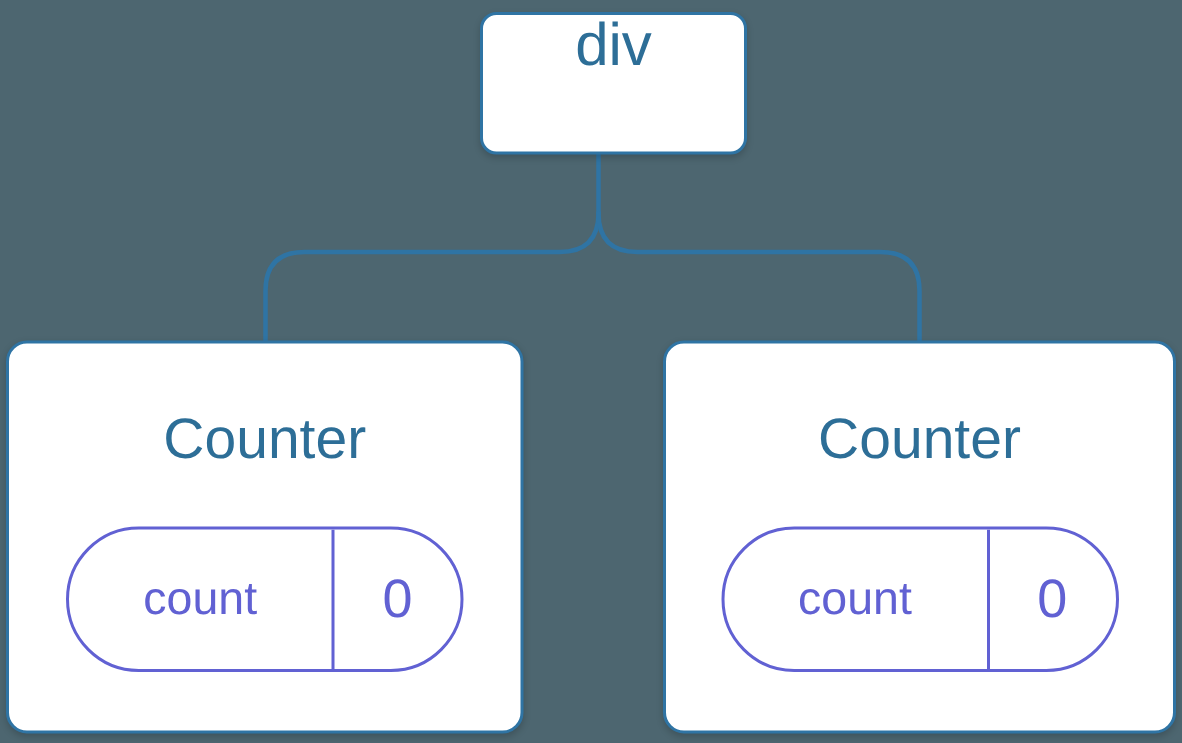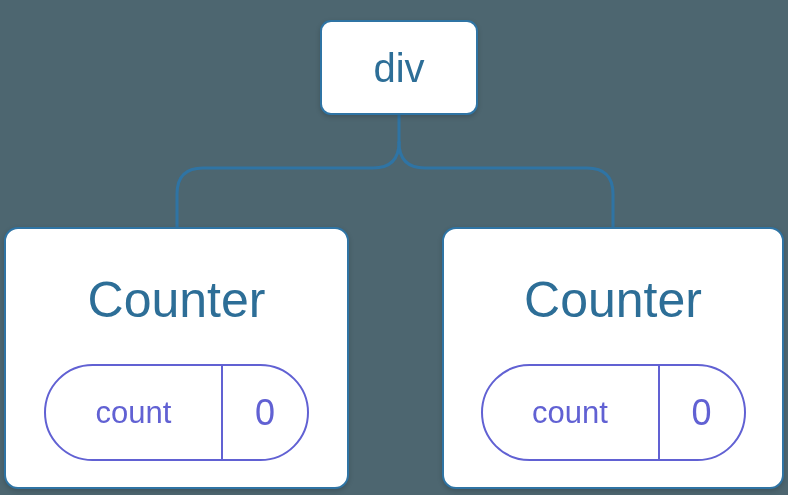--- a/index.html
+++ b/index.html
@@ -37,26 +37,25 @@
 
   .node {
     position: absolute;
     background: var(--node-fill);
     border: 2px solid var(--node-border);
     box-shadow: 0 2px 5px rgba(0,0,0,0.18);
   }
 
   .root-node {
     left: 320px;
-    top: 20px;
-    width: 158px;
+    top: 8px;
+    width: 178px;
     height: 95px;
     border-radius: 11px;
     display: flex;
-    align-items: center;
     justify-content: center;
   }
   .root-label {
     color: var(--label-blue);
     font-size: 40px;
     font-weight: 500;
     line-height: 1;
   }
 
   .counter-card {
@@ -67,21 +66,21 @@
     display: flex;
     flex-direction: column;
     align-items: center;
     padding-top: 44px;
   }
   .counter-card.left  { left: 4px;   width: 345px; }
   .counter-card.right { left: 442px; width: 342px; }
 
   .counter-title {
     color: var(--label-blue);
-    font-size: 50px;
+    font-size: 38px;
     font-weight: 500;
     line-height: 1.1;
   }
 
   .state-pill {
     margin-top: 36px;
     width: 265px;
     height: 97px;
     border: 2px solid var(--state-purple);
     border-radius: 49px;

